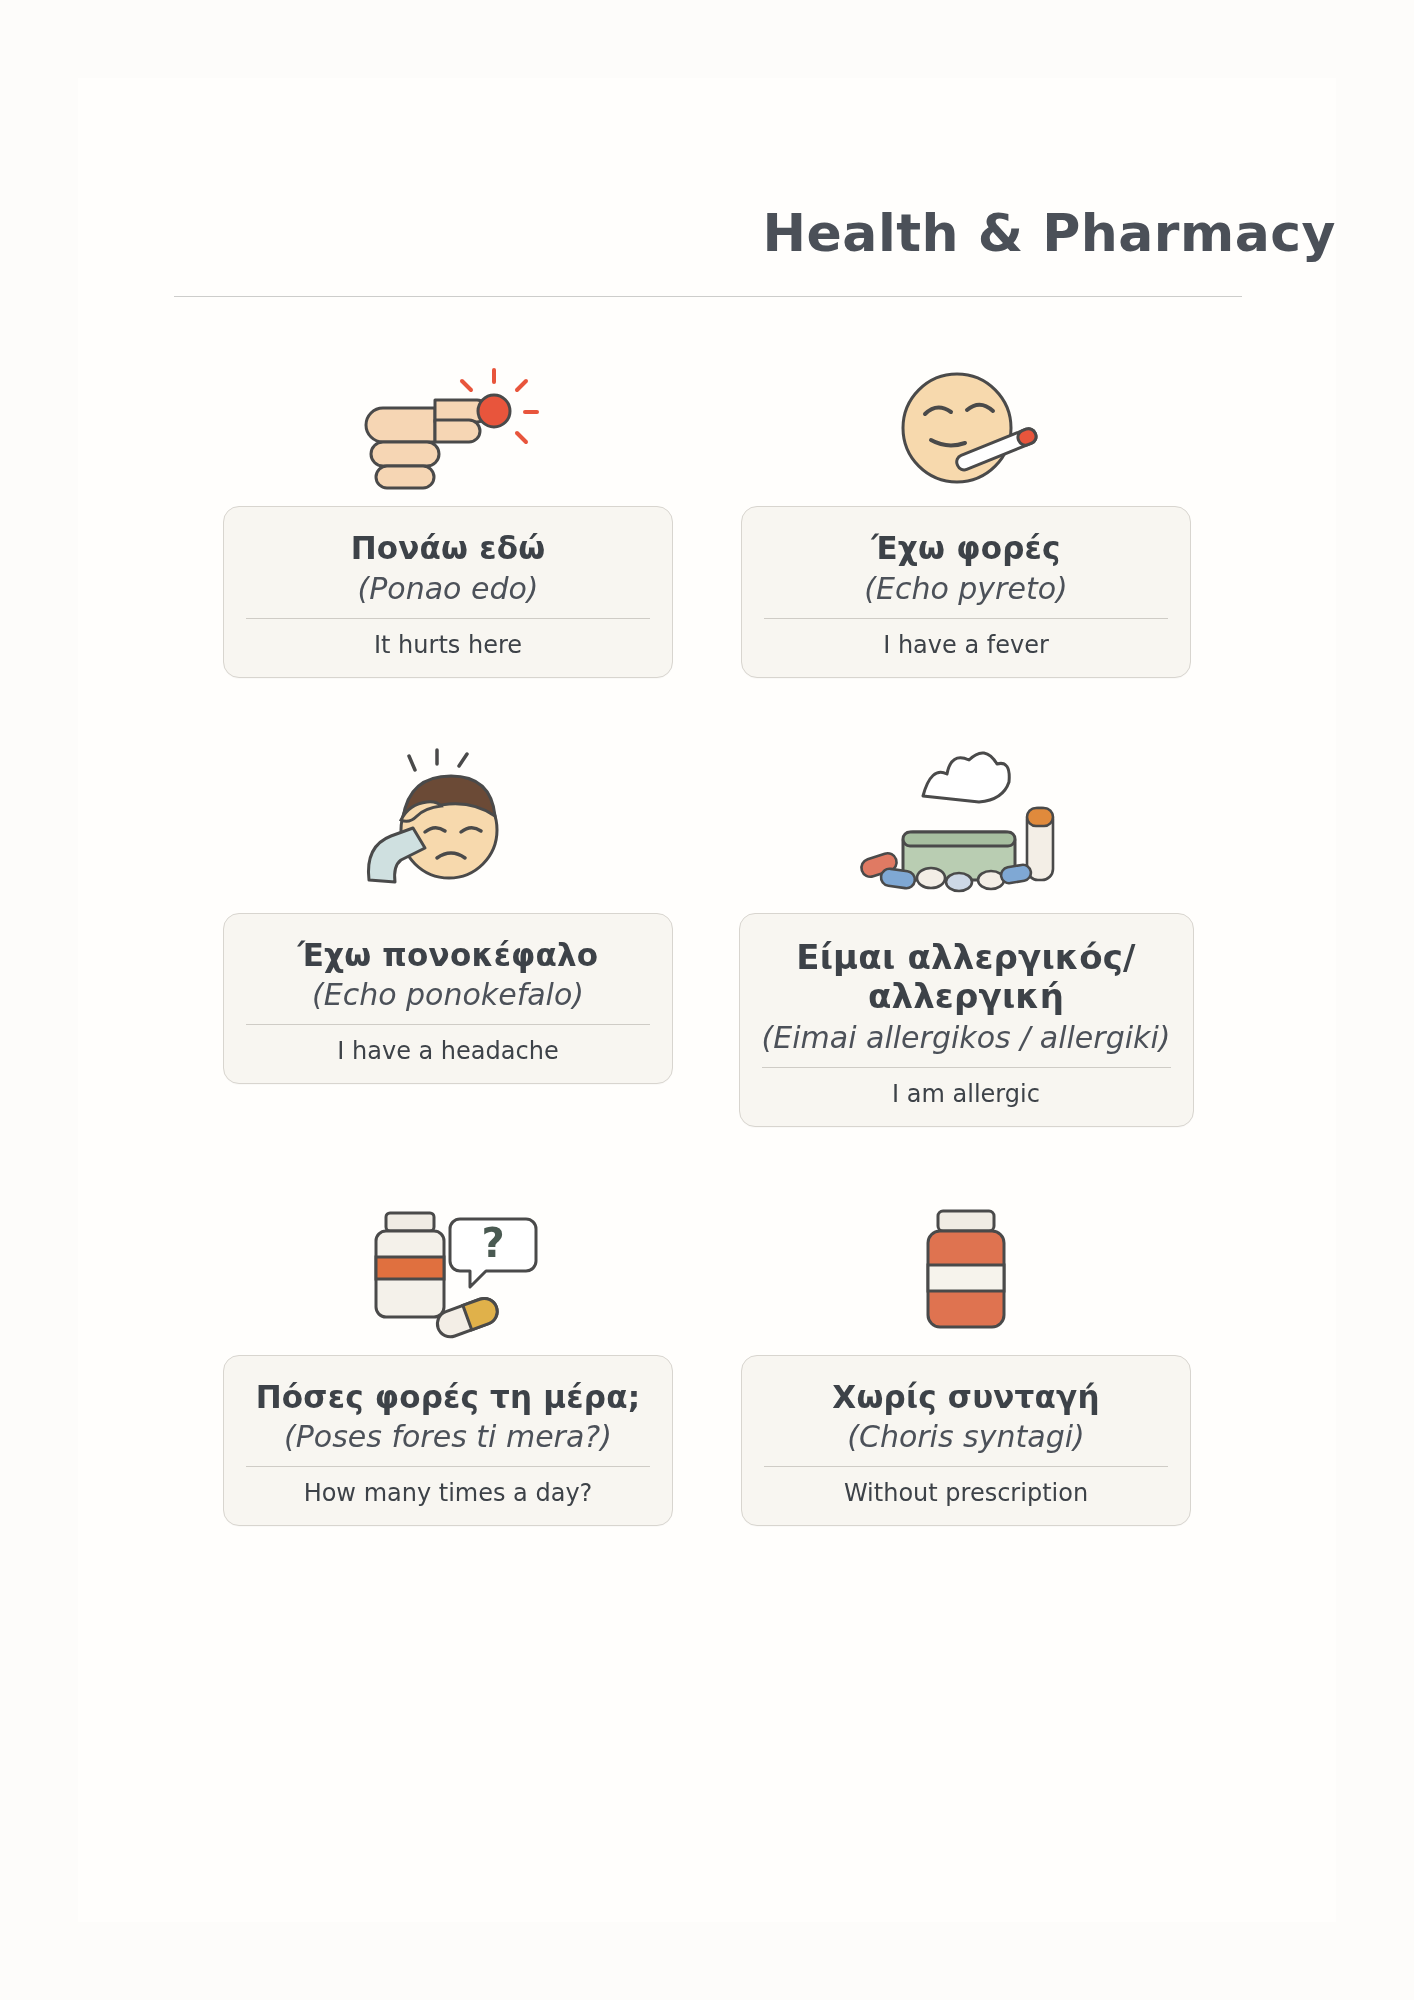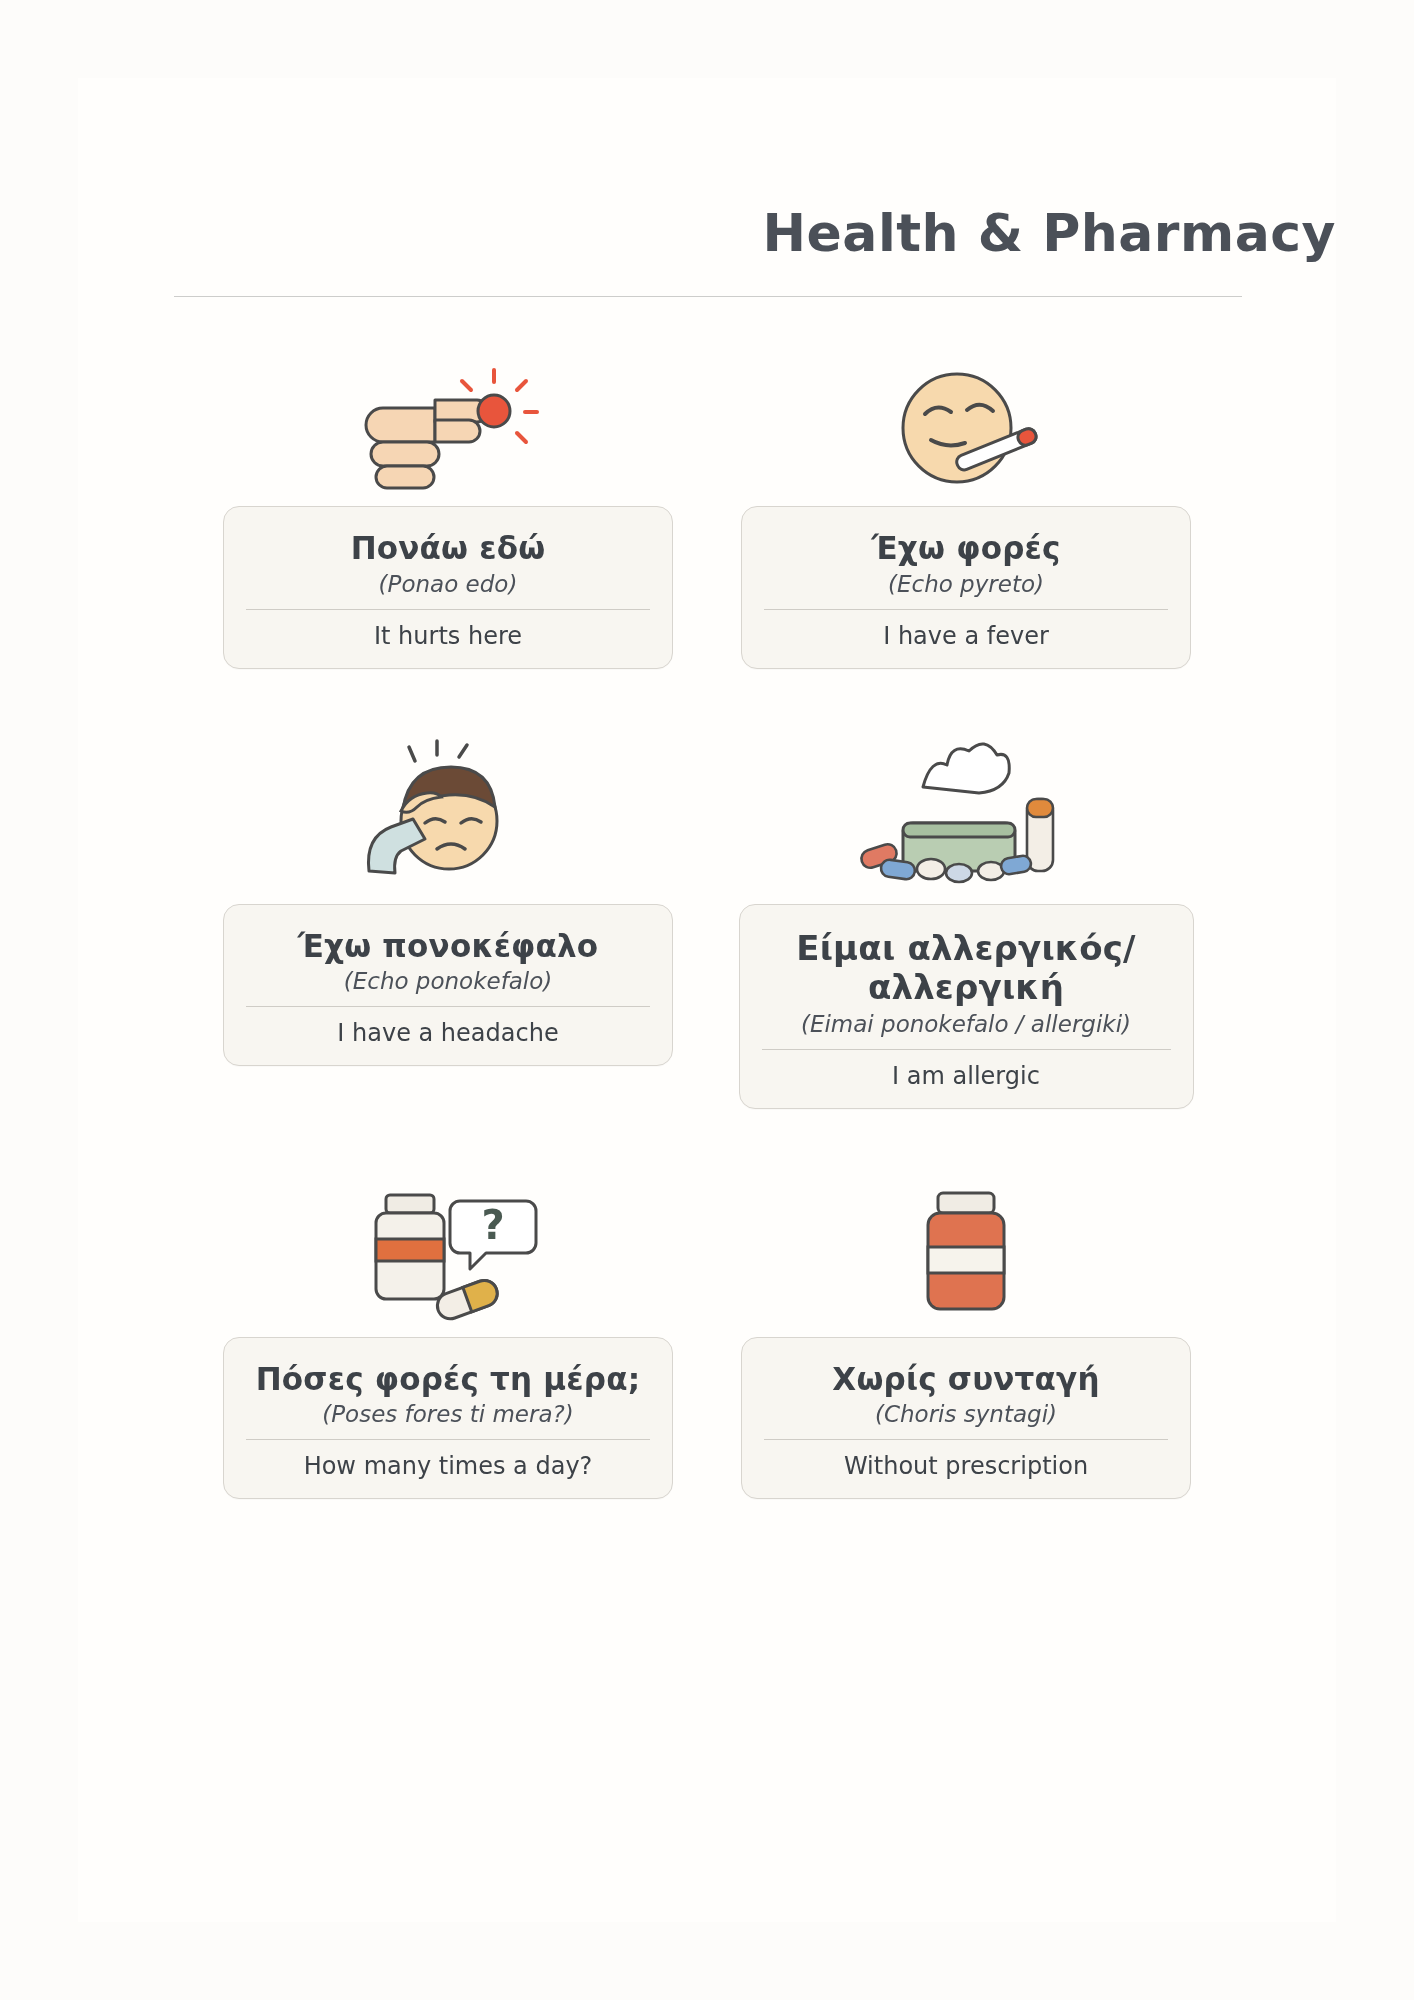--- a/index.html
+++ b/index.html
@@ -87,21 +87,21 @@
   .card.wide { width: 455px; }
   .gr {
     font-size: 31px;
     font-weight: bold;
     color: #3d4248;
     line-height: 1.15;
     letter-spacing: 0.2px;
   }
   .gr.sm { font-size: 34px; }
   .tr {
-    font-size: 23px;
+    font-size: 30px;
     font-style: italic;
     color: #4c5159;
     margin-top: 4px;
     padding-bottom: 12px;
     border-bottom: 1px solid #cfccc6;
   }
   .en {
     font-size: 24px;
     color: #3d4248;
     padding-top: 12px;
@@ -215,21 +215,21 @@
                 <rect x="30" y="122" width="34" height="17" rx="8.5" fill="#7fa8d4" transform="rotate(8 47 130)"></rect>
                 <ellipse cx="80" cy="130" rx="14" ry="10" fill="#f3eee6"></ellipse>
                 <ellipse cx="108" cy="134" rx="13" ry="9" fill="#cdd8e6"></ellipse>
                 <ellipse cx="140" cy="132" rx="13" ry="9" fill="#f3eee6"></ellipse>
                 <rect x="150" y="118" width="30" height="16" rx="8" fill="#7fa8d4" transform="rotate(-10 165 126)"></rect>
               </g>
             </svg>
           </div>
           <div class="card wide">
             <div class="gr sm">Είμαι αλλεργικός/αλλεργική</div>
-            <div class="tr">(Eimai ponokefalo / allergiki)</div>
+            <div class="tr">(Eimai allergikos / allergiki)</div>
             <div class="en">I am allergic</div>
           </div>
         </div>
 
       </div>
 
       <div class="row r3" style="margin-top:58px;">
 
         <div class="cell">
           <div class="art">

